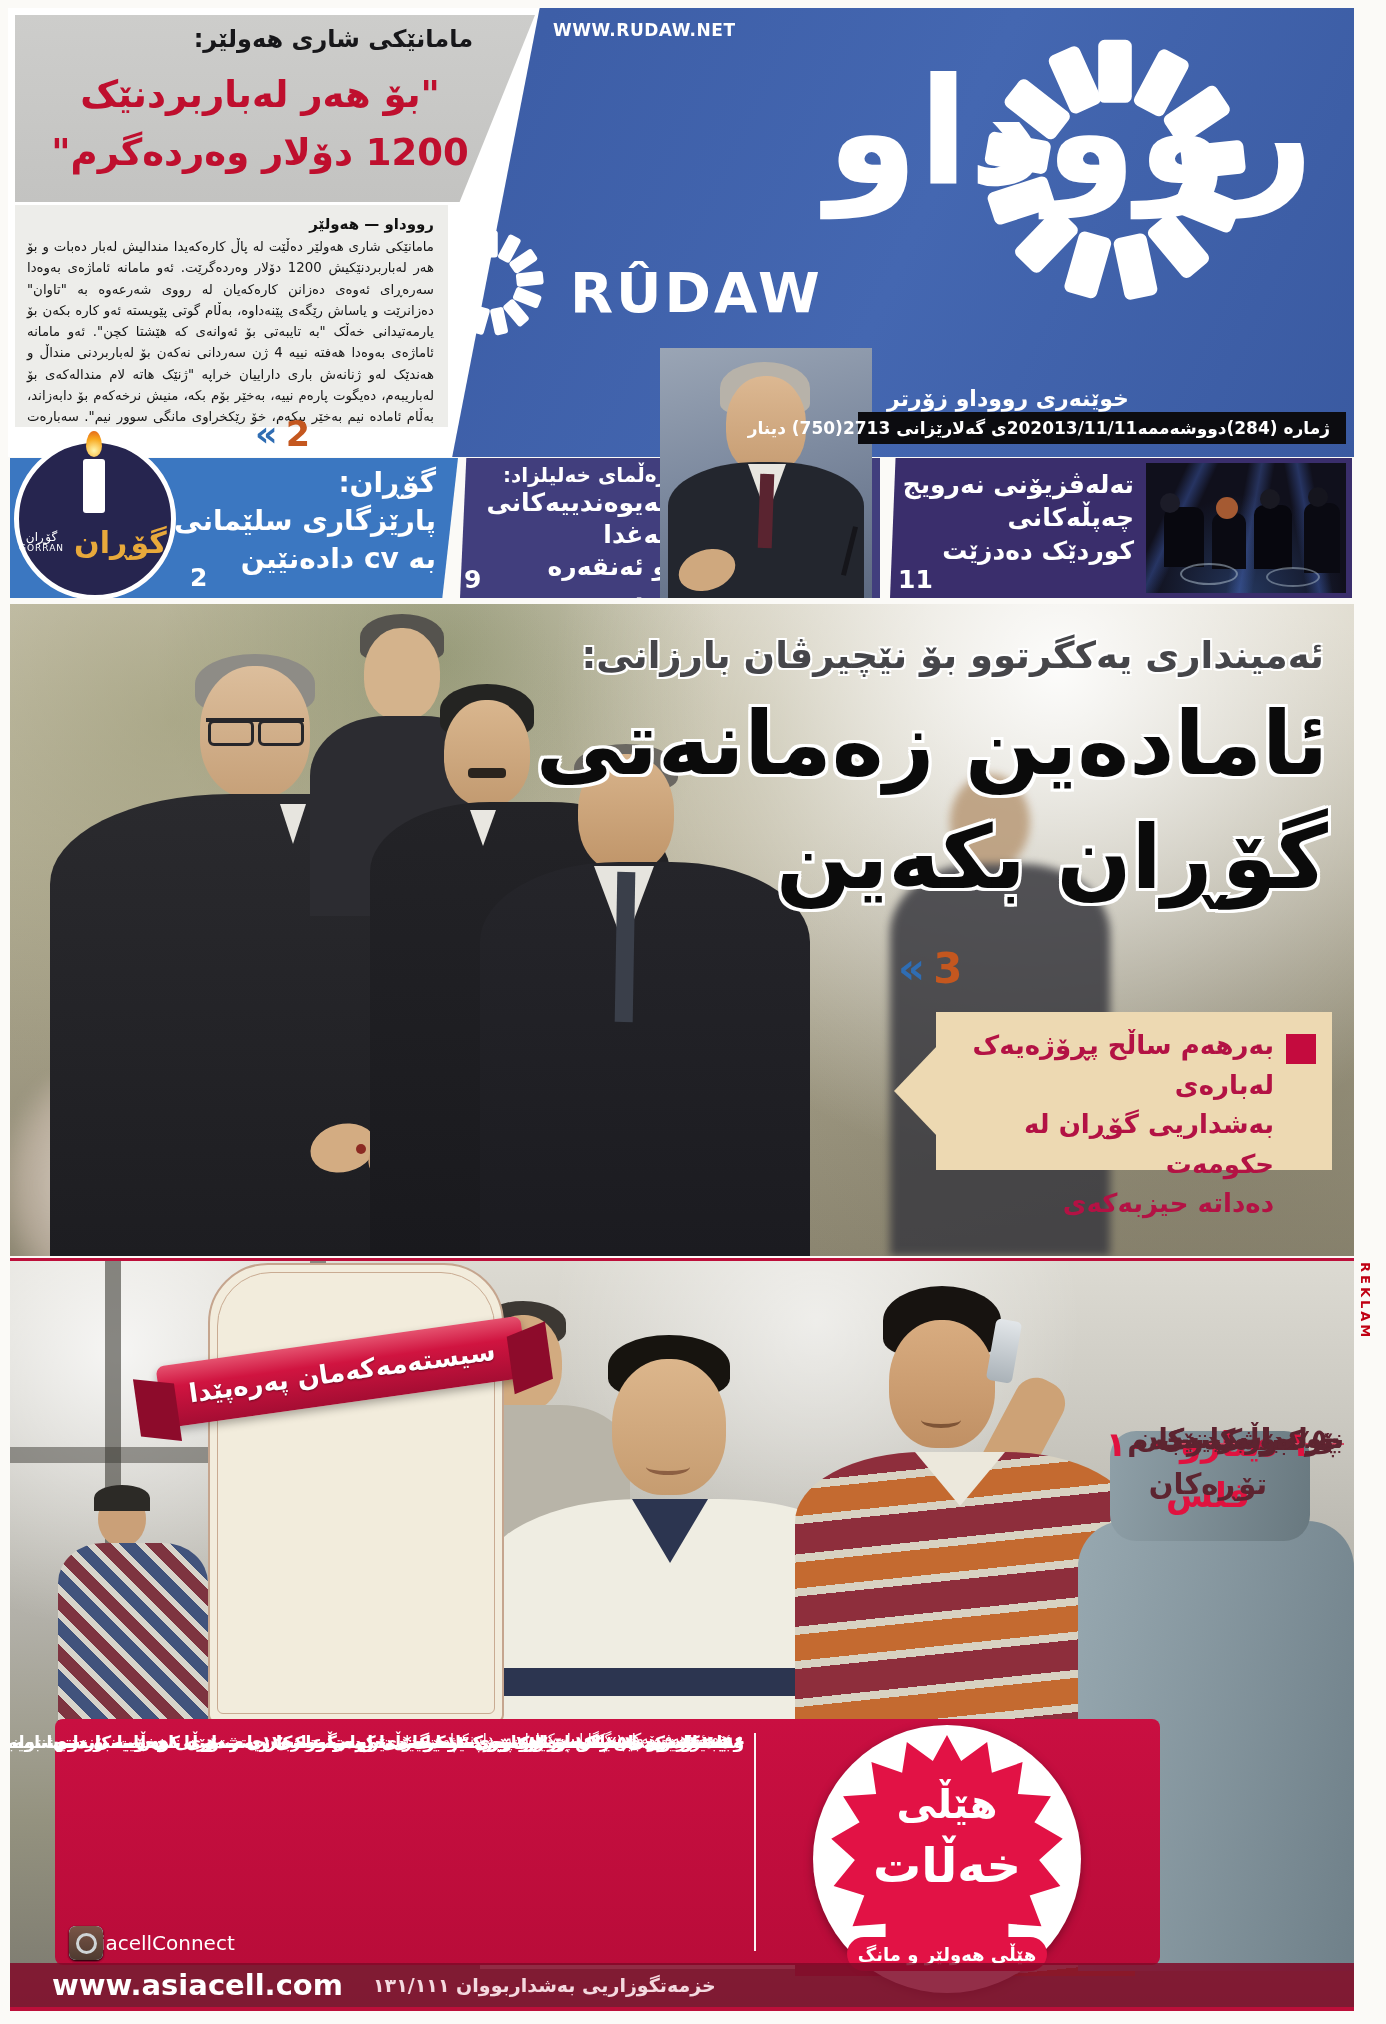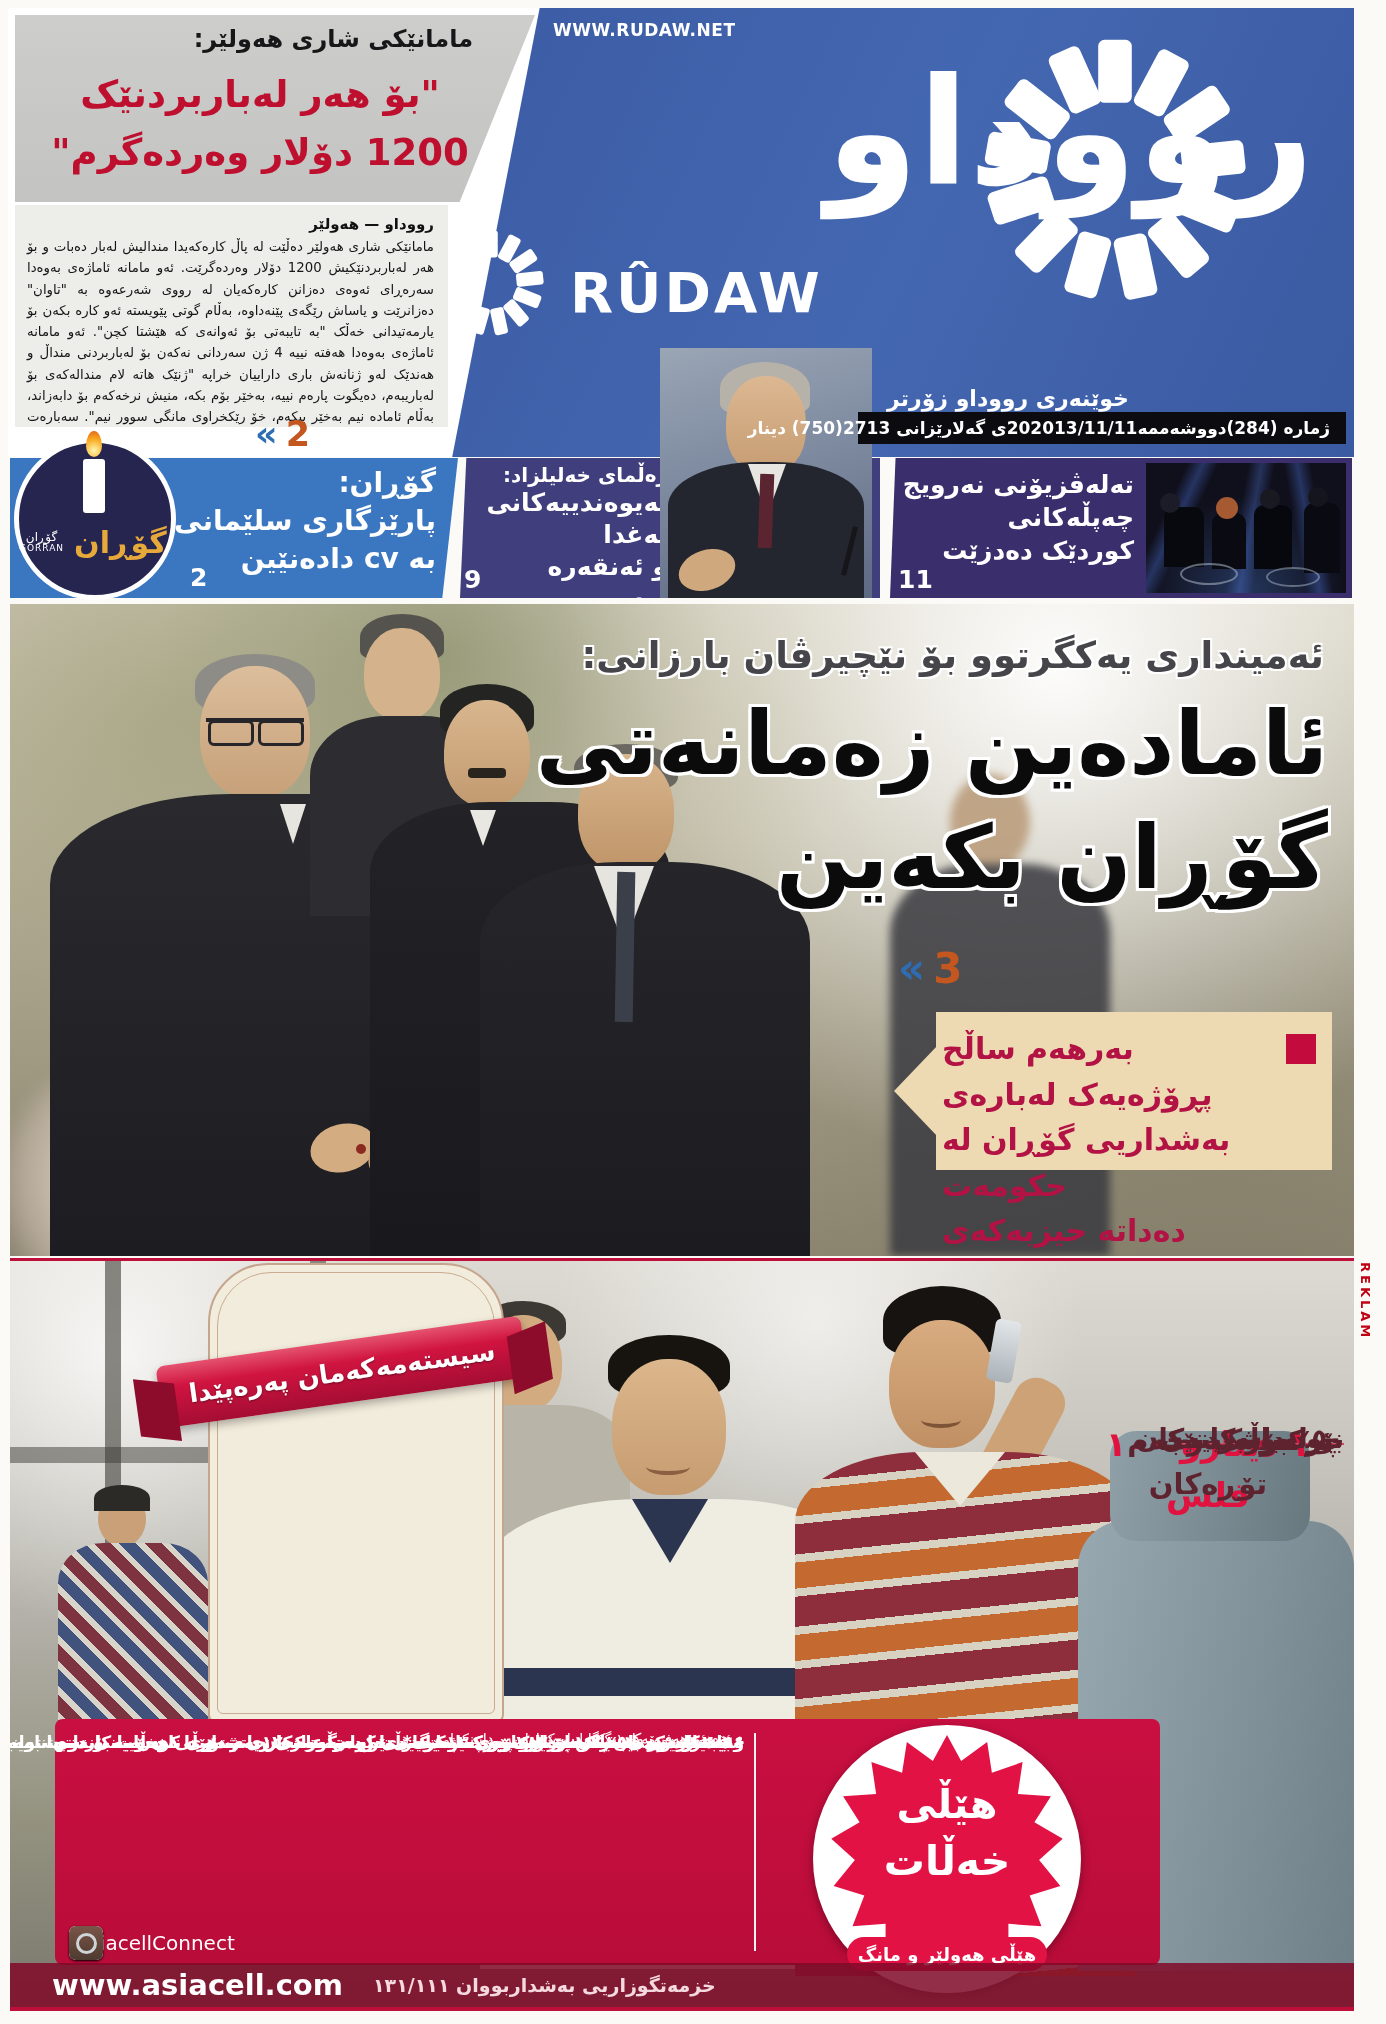--- a/index.html
+++ b/index.html
@@ -72,22 +72,22 @@
   .head{border-radius:48% 48% 44% 44%;}
   .hl-kicker{right:30px;top:30px;font-size:37px;font-weight:900;color:#46464a;z-index:5;
      text-shadow:-2px -2px 0 #fff,2px -2px 0 #fff,-2px 2px 0 #fff,2px 2px 0 #fff,0 2px 0 #fff,0 -2px 0 #fff;}
   .hl{right:26px;font-size:88px;font-weight:900;color:#0b0b0b;line-height:1;z-index:5;
      text-shadow:-3px -3px 0 #fff,3px -3px 0 #fff,-3px 3px 0 #fff,3px 3px 0 #fff,0 -3px 0 #fff,0 3px 0 #fff,-3px 0 0 #fff,3px 0 0 #fff;}
   .callout{right:22px;top:408px;width:430px;height:158px;z-index:6;}
   .callout .body{position:absolute;left:34px;right:0;top:0;bottom:0;background:#edd9b2;}
   .callout .tip{position:absolute;left:-8px;top:50%;transform:translateY(-50%);
       border-top:46px solid transparent;border-bottom:46px solid transparent;border-right:44px solid #edd9b2;}
   .callout .sq{position:absolute;right:16px;top:22px;width:30px;height:30px;background:#c40b3e;}
-  .callout .txt{position:absolute;right:58px;left:40px;top:14px;text-align:left;
-      color:#b31244;font-weight:bold;font-size:30px;line-height:1.52;}
+  .callout .txt{position:absolute;right:58px;left:40px;top:14px;text-align:right;
+      color:#b31244;font-weight:bold;font-size:26px;line-height:1.52;}
   
   .ad{left:10px;top:1258px;width:1344px;height:746px;overflow:hidden;z-index:2;
       border-top:3px solid #bd0f3a;border-bottom:4px solid #bd0f3a;box-sizing:content-box;
       background:
        radial-gradient(circle at 8% 12%, rgba(255,255,255,.8), transparent 20%),
        radial-gradient(circle at 60% 8%, rgba(255,255,255,.6), transparent 25%),
        linear-gradient(180deg,#dcdad2 0%,#cac8c0 22%,#b2b0a8 48%,#94927f 75%,#7b796f 100%);}
   .reklam{left:1358px;top:1262px;writing-mode:vertical-rl;color:#c00013;font-size:13px;
           font-weight:bold;letter-spacing:3px;z-index:3;direction:ltr;}
   .asialogo{left:1098px;top:22px;width:152px;height:130px;background:#c70b3d;border-radius:8px;z-index:5;
@@ -425,21 +425,21 @@
     <div class="vline"></div>
 
     <div class="badge">
       <div class="disc"></div>
       <svg style="position:absolute;left:10px;top:4px;" width="248" height="248" viewBox="-105 -105 210 210">
         <g fill="#e21245">
           <path d="M0,-100 L12,-78 34,-94 38,-68 64,-77 60,-50 88,-48 74,-26 98,-12 78,6 96,28 70,36 80,62 52,60 52,88 28,76 18,100 0,80 -18,100 -28,76 -52,88 -52,60 -80,62 -70,36 -96,28 -78,6 -98,-12 -74,-26 -88,-48 -60,-50 -64,-77 -38,-68 -34,-94 -12,-78 Z"></path>
         </g>
       </svg>
       <div class="btxt" style="top:56px;font-size:40px;">هێڵی</div>
-      <div class="btxt" style="top:112px;font-size:41px;">خەڵات</div>
+      <div class="btxt" style="top:112px;font-size:48px;">خەڵات</div>
       <div class="sub">هێڵی هەولێر و مانگ</div>
     </div>
 
     <div class="social">
       <div class="sicon fb">f</div>
       <div class="sicon tw">t</div>
       <div class="sicon yt">
         <span class="a">You</span>
         <span class="b">Tube</span>
       </div>

